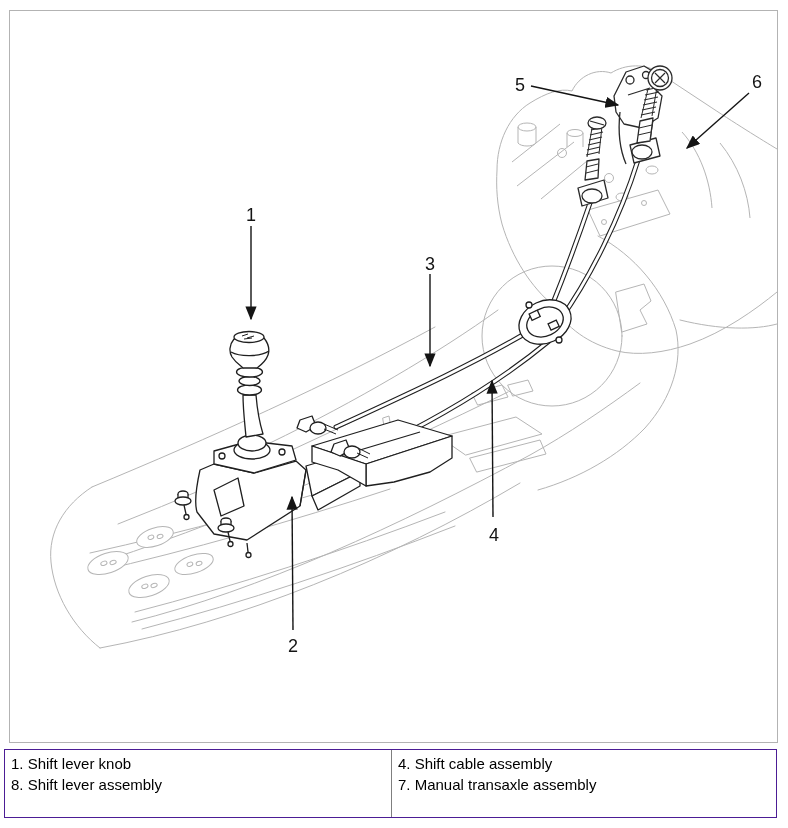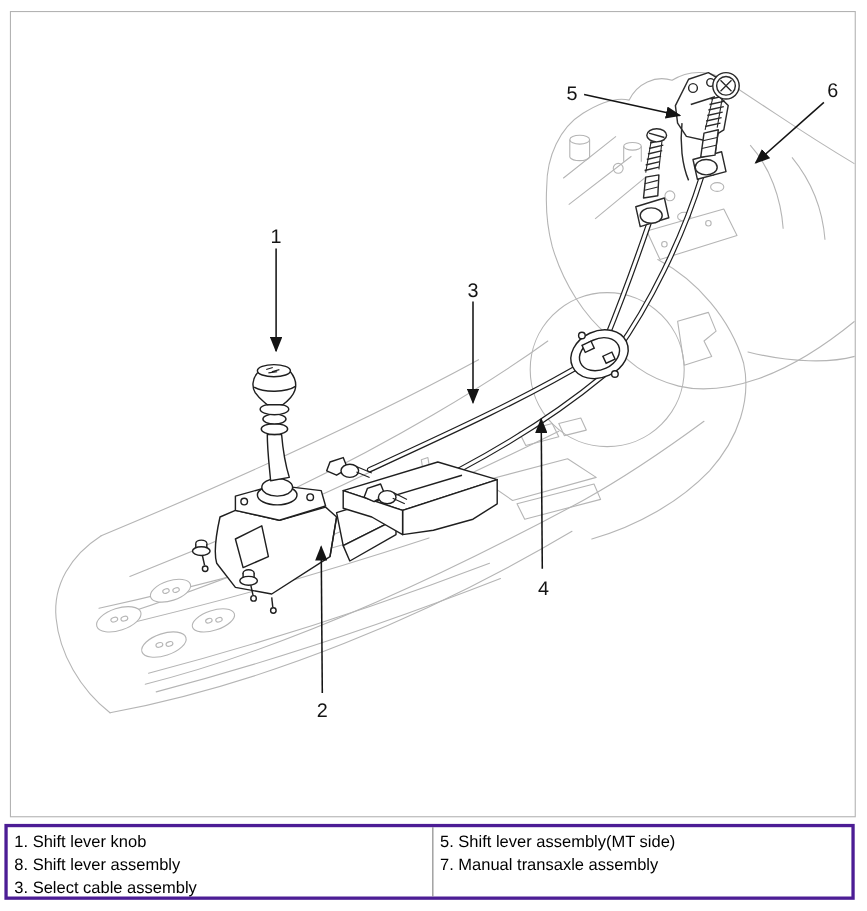--- a/index.html
+++ b/index.html
@@ -7,21 +7,21 @@
     width:788px;height:828px;background:#ffffff;
     font-family:"Liberation Sans",sans-serif;position:relative;overflow:hidden;
   }
   .diagram-frame{
     position:absolute;left:9px;top:10px;width:769px;height:733px;
     border:1px solid #b3b3b3;background:#ffffff;box-sizing:border-box;
   }
   .diagram-frame svg{display:block;}
   .legend{
     position:absolute;left:4px;top:749px;width:773px;height:69px;
-    border:3px solid #4c1d95;box-sizing:border-box;display:flex;
+    border:1px solid #4c1d95;box-sizing:border-box;display:flex;
     background:#ffffff;
   }
   .legend-col{
     flex:1 1 auto;padding:3px 0 0 6px;box-sizing:border-box;
   }
   .legend-col.left{flex:0 0 387px;border-right:1px solid #7f7f7f;}
   .legend-item{
     font-size:15px;line-height:21px;color:#000000;white-space:nowrap;
   }
   text.callout-num{
@@ -230,19 +230,18 @@
       <text class="callout-num" x="520" y="91">5</text>
       <text class="callout-num" x="757" y="88">6</text>
     </g>
   </svg>
 </div>
 
 <div class="legend">
   <div class="legend-col left">
     <div class="legend-item">1. Shift lever knob</div>
     <div class="legend-item">8. Shift lever assembly</div>
-    <div class="legend-item">3. Select cable assembly</div>
   </div>
   <div class="legend-col right">
-    <div class="legend-item">5. Shift lever assembly(MT side)</div>
+    <div class="legend-item">4. Shift cable assembly</div>
     <div class="legend-item">7. Manual transaxle assembly</div>
   </div>
 </div>
 
 </body></html>

